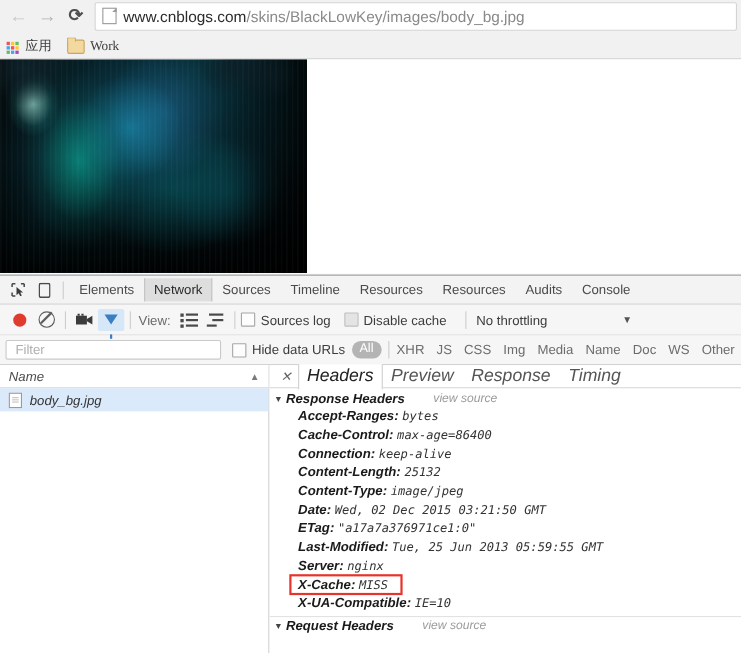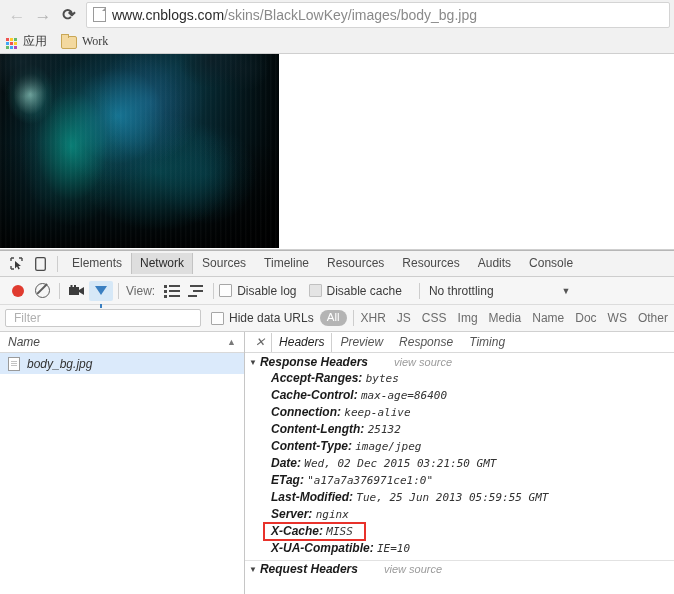--- a/index.html
+++ b/index.html
@@ -297,21 +297,21 @@
   .detail-pane { flex: 1 1 auto; display: flex; flex-direction: column; min-width: 0; background:#fff; }
   .detail-tabs {
     height: 21px;
     display: flex; align-items: center;
     border-bottom: 1px solid #d9d9d9;
     padding-left: 4px;
     box-sizing: border-box;
   }
   .close-x { font-size: 12px; color: #666; padding: 0 6px; }
   .d-tab {
-    font-size: 12px; color: #555;
+    font-size: 16px; color: #555;
     padding: 3px 7px 4px 7px;
     line-height: 1;
     border-left: 1px solid transparent;
     border-right: 1px solid transparent;
   }
   .d-tab.selected {
     color: #222;
     border-left: 1px solid #cfcfcf;
     border-right: 1px solid #cfcfcf;
     background: #fff;
@@ -460,21 +460,21 @@
       <div class="dt-icon-btn">
         <span class="view-tree-icon">
           <i style="top:1px;left:2px;width:13px"></i>
           <i style="top:6px;left:5px;width:10px"></i>
           <i style="top:11px;left:0px;width:9px"></i>
         </span>
       </div>
       <span class="vsep"></span>
       <div class="chk-group">
         <span class="chk"></span>
-        <span class="chk-label">Disable log</span>
+        <span class="chk-label">Sources log</span>
       </div>
       <div class="chk-group">
         <span class="chk disabled"></span>
         <span class="chk-label">Disable cache</span>
       </div>
       <span class="vsep"></span>
       <span class="throttle">No throttling</span>
       <span class="throttle-caret">▼</span>
     </div>
 

